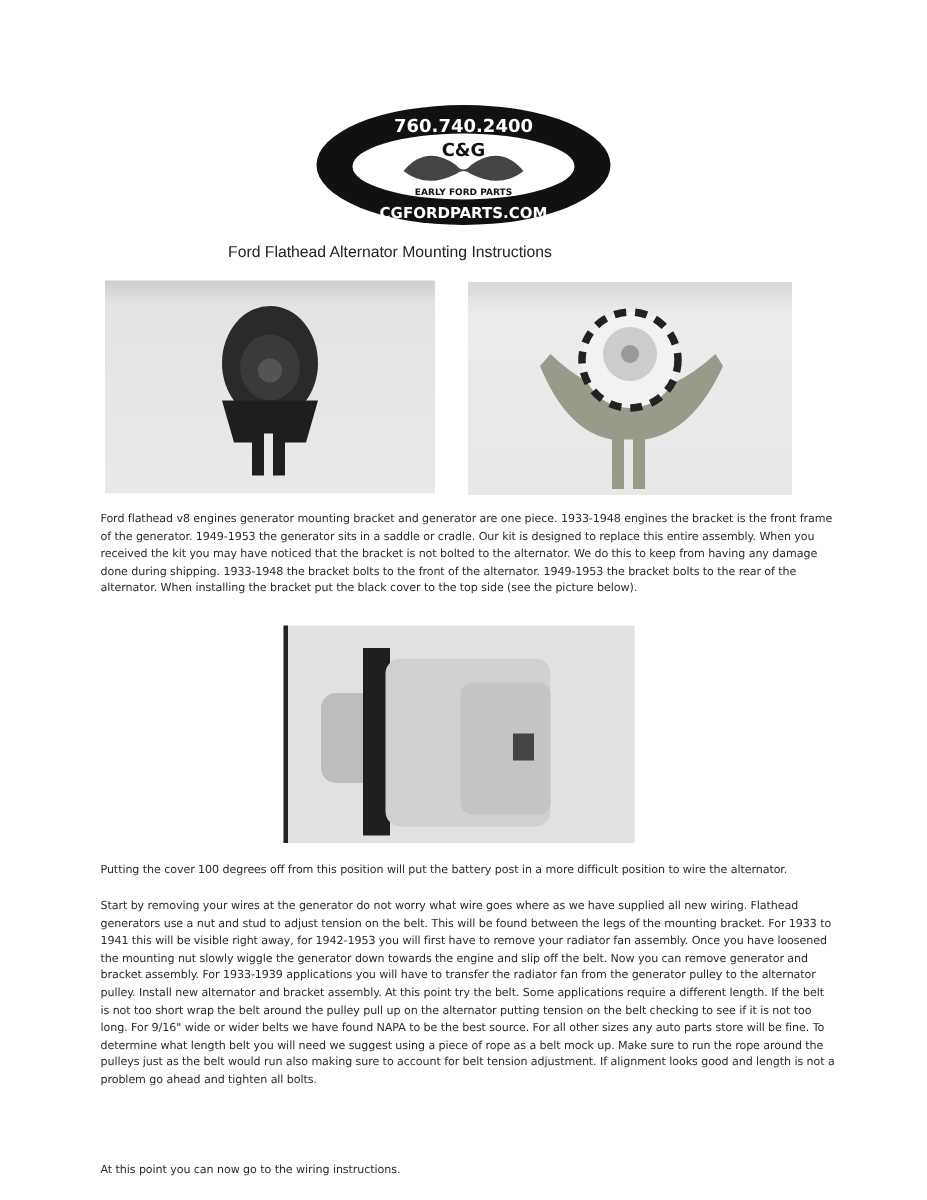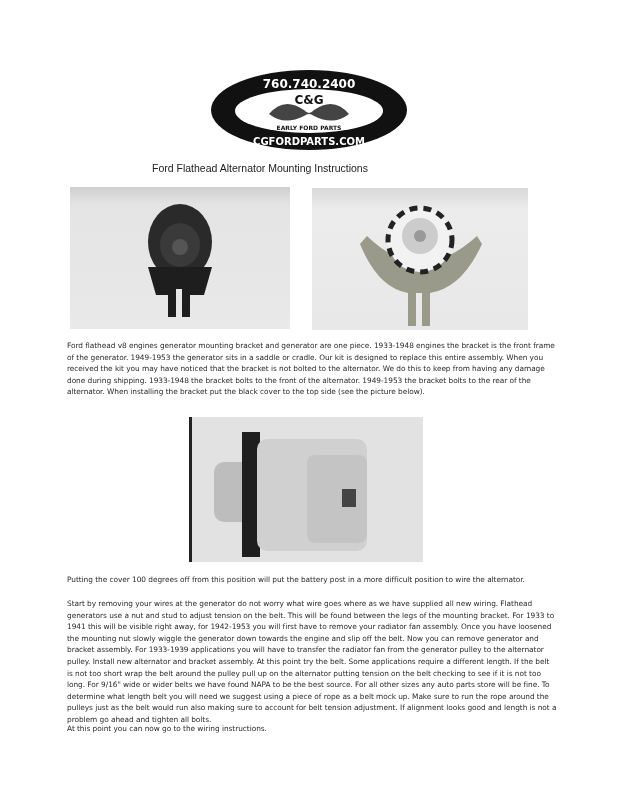--- a/index.html
+++ b/index.html
@@ -10,21 +10,21 @@
            font-family:"Liberation Sans", sans-serif; font-size:10.5px; color:#222; }
   .photo { position:absolute; background:#e6e6e6; overflow:hidden; }
   .p1 { left:70px; top:187px; width:220px; height:142px; background:linear-gradient(#cfcfcf 0%, #e4e4e4 12%, #e9e9e9 100%); }
   .p2 { left:312px; top:188px; width:216px; height:142px; background:linear-gradient(#d8d8d8 0%, #ececec 15%, #e8e8e8 100%); }
   .p3 { left:189px; top:417px; width:231px; height:145px; background:#e2e2e2; border-left:3px solid #222; }
   .para { position:absolute; left:67px; width:490px; font-size:7.4px; line-height:11.6px; color:#2a2a2a;
           font-family:"DejaVu Sans", sans-serif; letter-spacing:-0.05px; }
   .para1 { top:340px; }
   .para2 { top:574px; }
   .para3 { top:598px; }
-  .para4 { top:723px; }
+  .para4 { top:774px; }
 </style>
 </head>
 <body>
 
 <svg class="logo" viewBox="0 0 200 84">
   <ellipse cx="100" cy="42" rx="98" ry="40" fill="#111"></ellipse>
   <ellipse cx="100" cy="43" rx="74" ry="22" fill="#fff"></ellipse>
   <path d="M60 46 Q75 28 95 42 Q100 48 105 42 Q125 28 140 46 Q125 58 105 48 Q100 44 95 48 Q75 58 60 46 Z" fill="#444"></path>
   <text x="100" y="20" text-anchor="middle" font-family="DejaVu Sans, sans-serif" font-weight="bold" font-size="12" fill="#fff">760.740.2400</text>
   <text x="100" y="36" text-anchor="middle" font-family="DejaVu Sans, sans-serif" font-weight="bold" font-size="12" fill="#111">C&amp;G</text>

